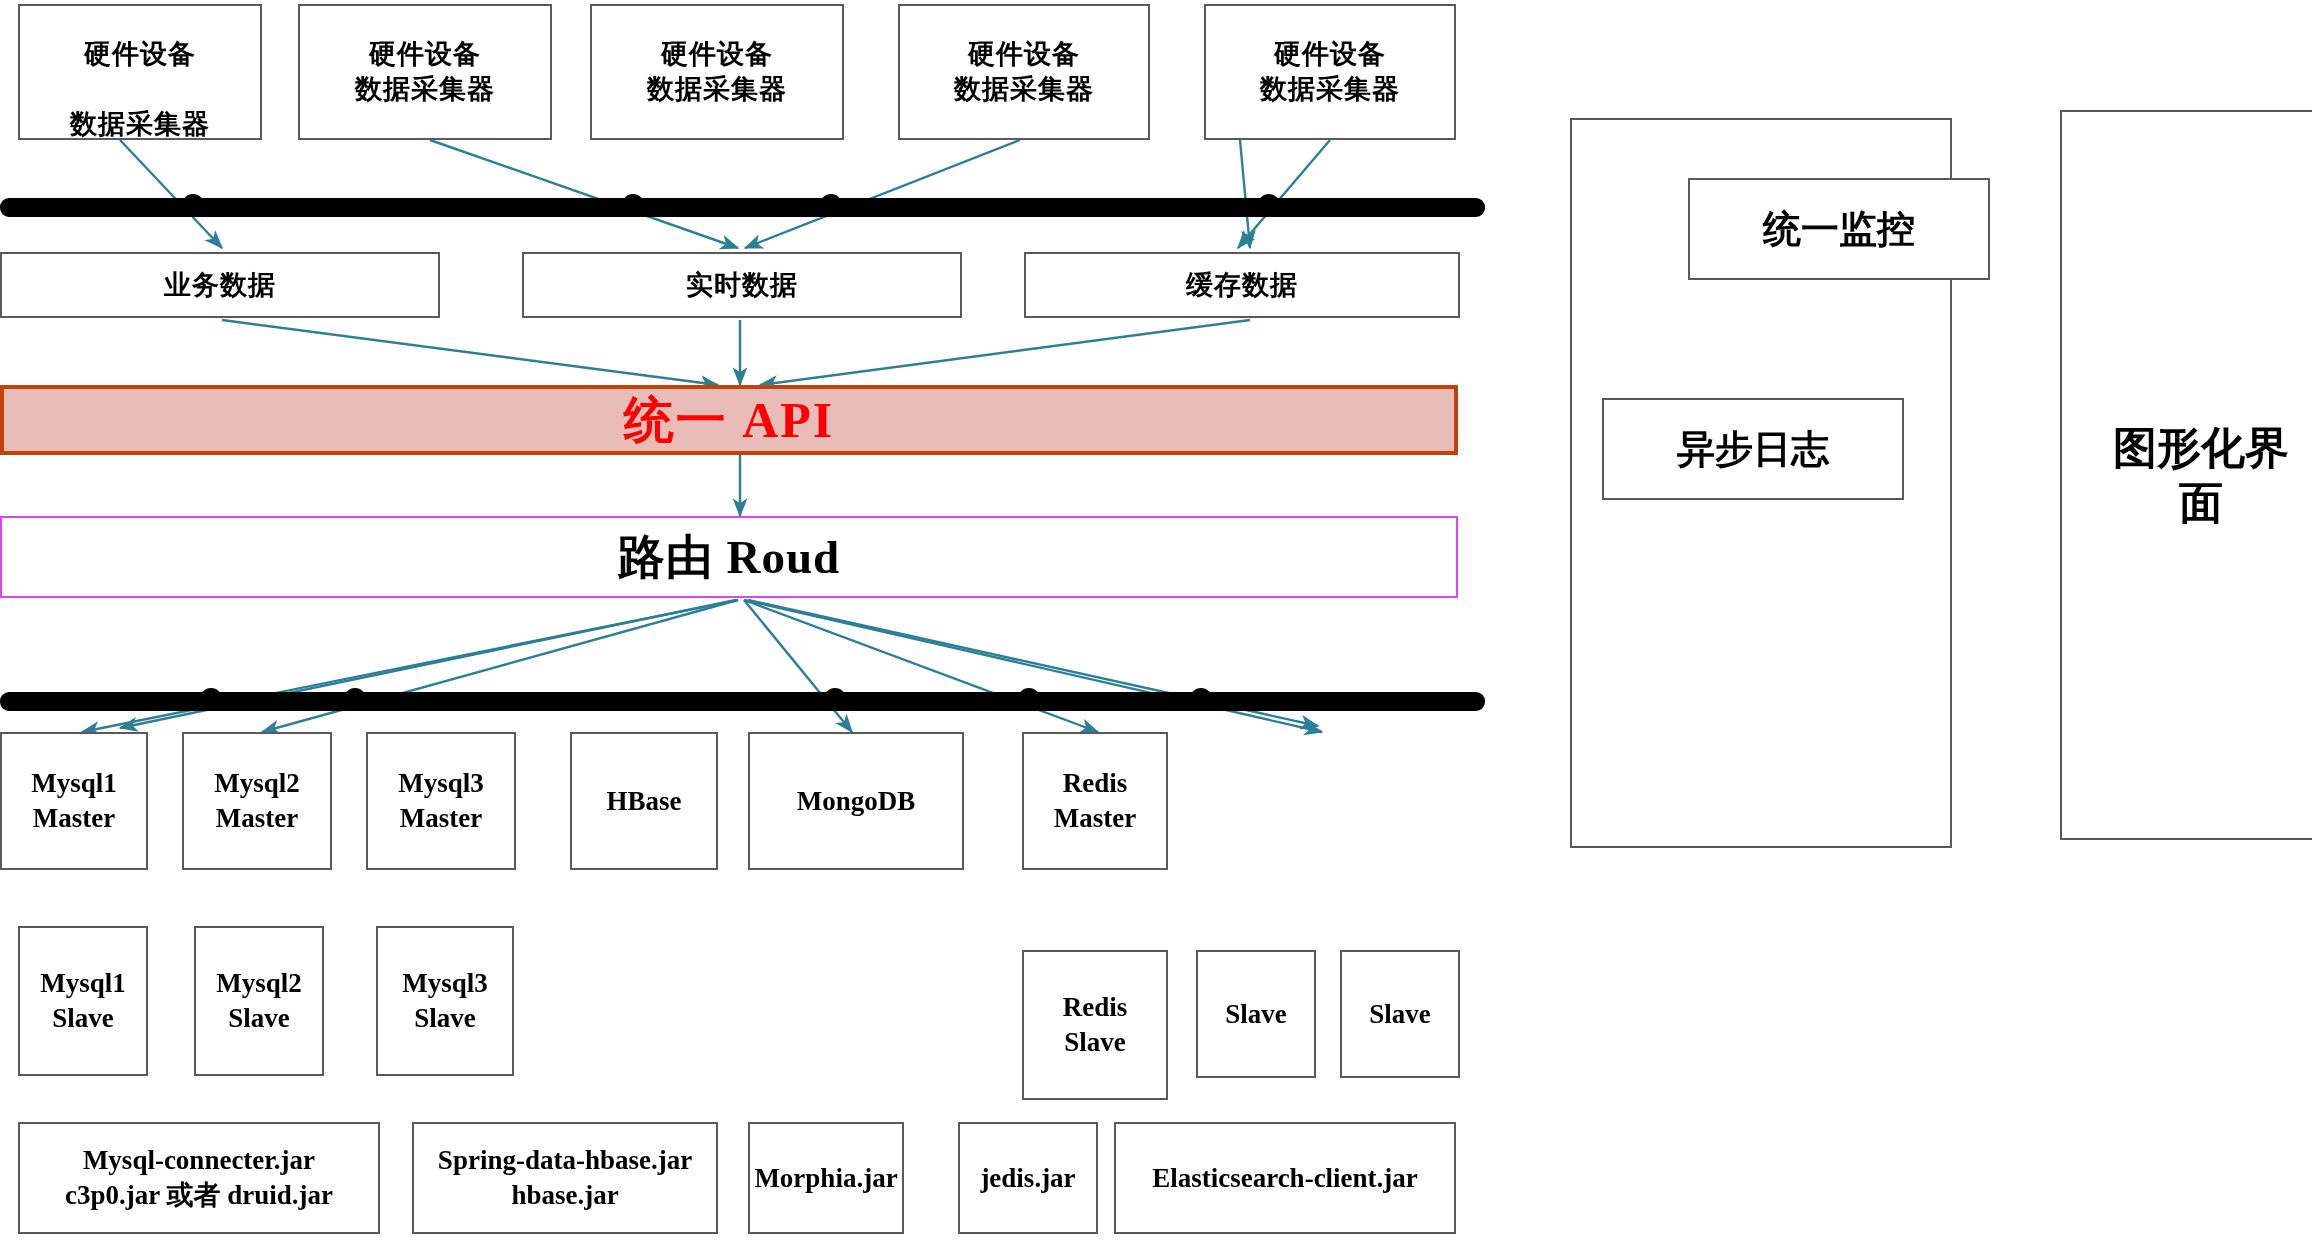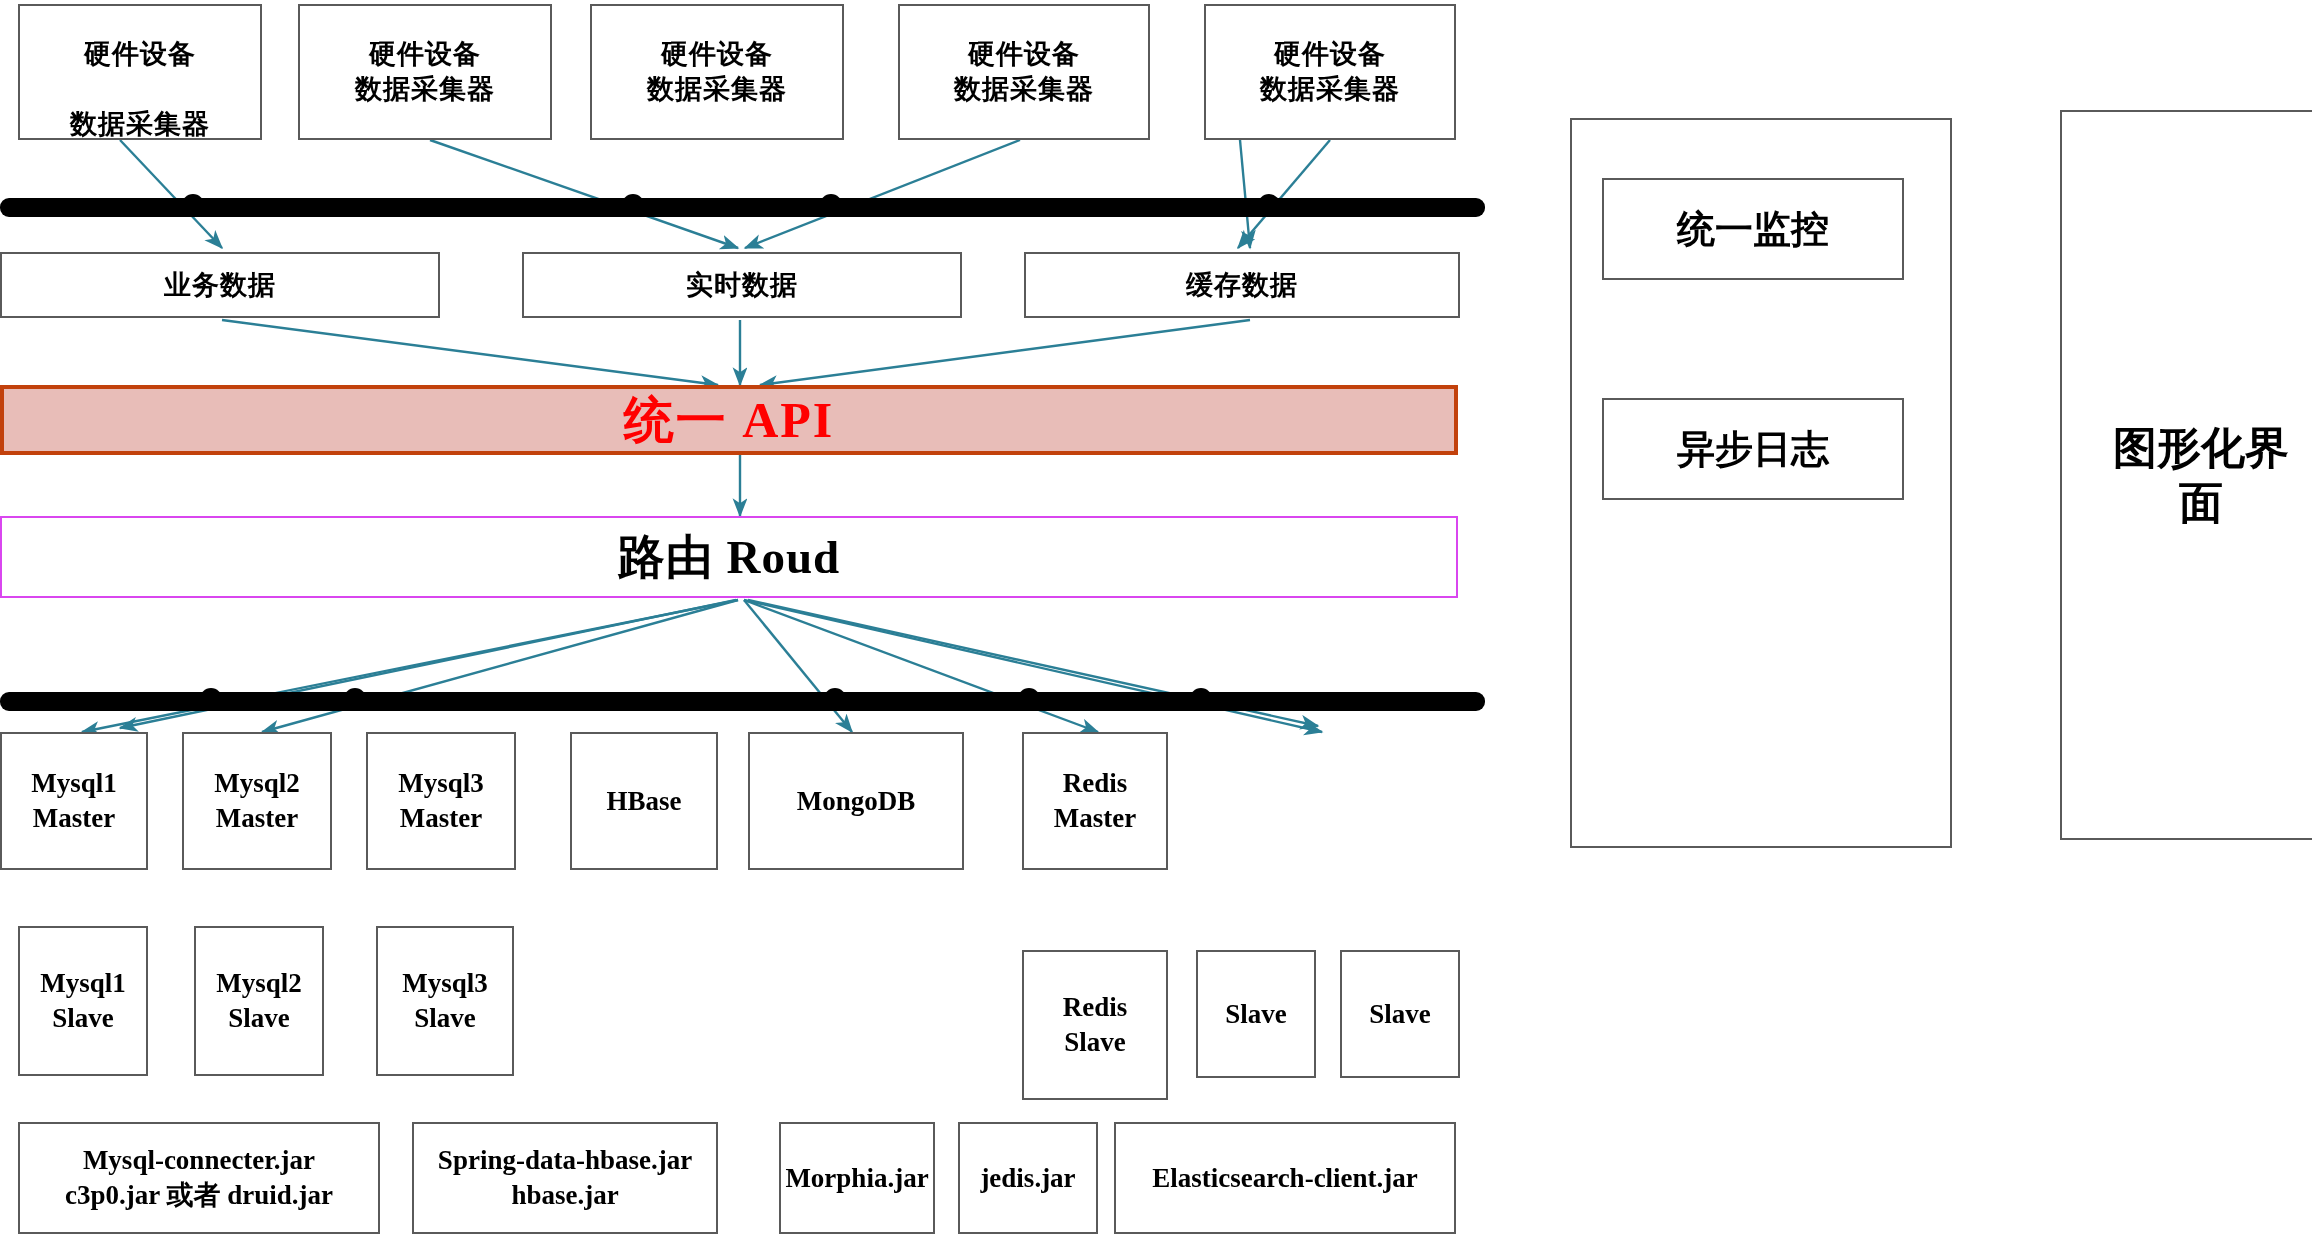--- a/index.html
+++ b/index.html
@@ -270,32 +270,32 @@
       <span>Mysql-connecter.jar</span><br>
       <span class="cjkmix">c3p0.jar 或者 druid.jar</span>
     </span>
   </div>
   <div class="box jar-box" style="left:412px;top:1122px;width:306px;height:112px;">
     <span>
       <span>Spring-data-hbase.jar</span><br>
       <span>hbase.jar</span>
     </span>
   </div>
-  <div class="box jar-box" style="left:779px;top:1122px;width:156px;height:112px;">
+  <div class="box jar-box" style="left:748px;top:1122px;width:156px;height:112px;">
     <span>Morphia.jar</span>
   </div>
   <div class="box jar-box" style="left:958px;top:1122px;width:140px;height:112px;">
     <span>jedis.jar</span>
   </div>
   <div class="box jar-box" style="left:1114px;top:1122px;width:342px;height:112px;">
     <span>Elasticsearch-client.jar</span>
   </div>
 
   <div class="box panel-outer" style="left:1570px;top:118px;width:382px;height:730px;"></div>
-  <div class="box panel-item cjk" style="left:1602px;top:178px;width:302px;height:102px;">
+  <div class="box panel-item cjk" style="left:1688px;top:178px;width:302px;height:102px;">
     <span>统一监控</span>
   </div>
   <div class="box panel-item cjk" style="left:1602px;top:372px;width:302px;height:102px;margin-top:26px;">
     <span>异步日志</span>
   </div>
 
   <div class="box gui-panel cjk" style="left:2060px;top:110px;width:282px;height:730px;">
     <span class="ml">图形化界
 面</span>
   </div>

